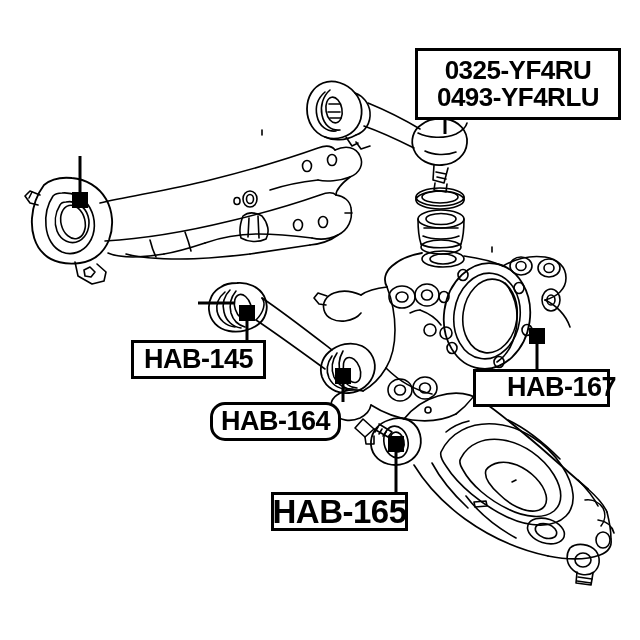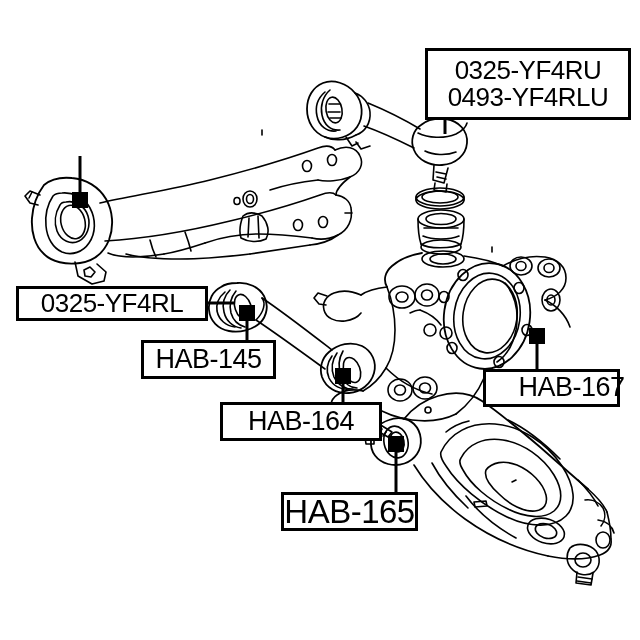--- a/index.html
+++ b/index.html
@@ -20,32 +20,31 @@
   
   .callout{
     position:absolute;
     background:#ffffff;
     border:3px solid #000000;
     box-sizing:border-box;
     display:flex;
     flex-direction:column;
     align-items:center;
     justify-content:center;
-    font-weight:normal;
+    font-weight:bold;
     color:#000000;
     letter-spacing:-0.5px;
     line-height:1.02;
     white-space:nowrap;
-    margin-left:10px;
   }
   .callout .ln{display:block;}
   .c-hab166{left:30px;  top:117px; width:142px; height:39px; font-size:27px;}
   .c-yf4rl {left:6px;   top:286px; width:192px; height:35px; font-size:26px;}
   .c-hab163{left:131px; top:340px; width:135px; height:39px; font-size:27px;}
-  .c-hab164{left:210px; top:402px; width:162px; height:39px; font-size:27px;}
+  .c-hab164{left:210px; top:402px; width:131px; height:39px; font-size:27px;border-radius:15px;}
   .c-hab165{left:271px; top:492px; width:137px; height:39px; font-size:33px;}
   .c-hab167{left:473px; top:369px; width:137px; height:38px; font-size:27px;padding-left:40px;}
   .c-yf4ru {left:415px; top:48px;  width:206px; height:72px; font-size:26px;}
 </style>
 </head>
 <body>
 
 <div id="sheet">
 
   <svg class="layer" viewBox="0 0 640 640">
@@ -333,23 +332,20 @@
     <g fill="#000">
       <rect x="72" y="192" width="16" height="16"></rect>
       <rect x="239" y="305" width="16" height="16"></rect>
       <rect x="335" y="368" width="16" height="16"></rect>
       <rect x="388" y="436" width="16" height="16"></rect>
       <rect x="529" y="328" width="16" height="16"></rect>
     </g>
   </svg>
 
 
-  <div class="callout c-yf4rl">
-    <span class="ln">0325-YF4RL</span>
-  </div>
 
   <div class="callout c-hab163">
     <span class="ln">HAB-145</span>
   </div>
 
   <div class="callout c-hab164">
     <span class="ln">HAB-164</span>
   </div>
 
   <div class="callout c-hab165">

